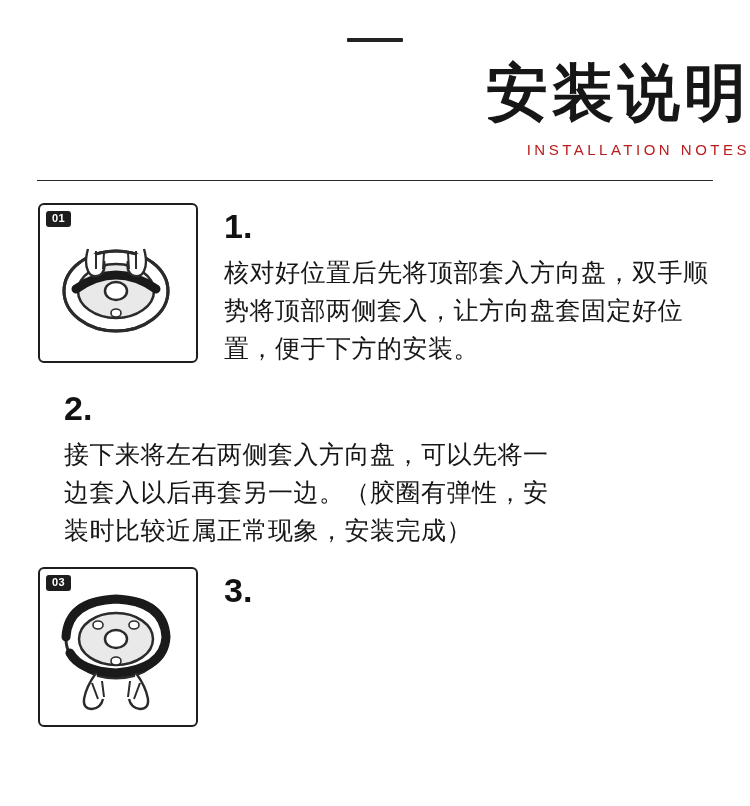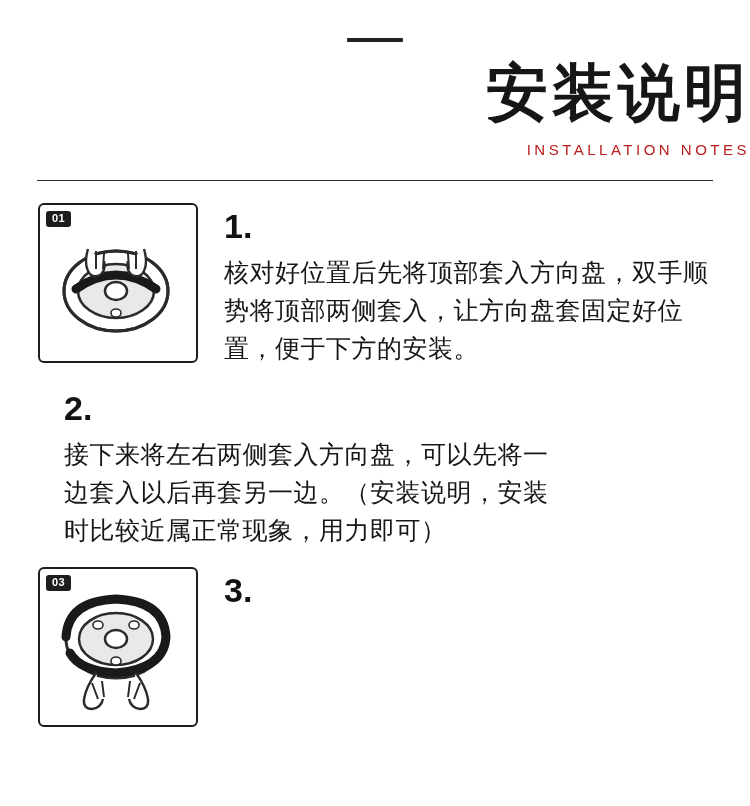--- a/index.html
+++ b/index.html
@@ -142,21 +142,21 @@
     </div>
     <div class="step-body">
       <div class="step-num">1.</div>
       <div class="step-text">核对好位置后先将顶部套入方向盘，双手顺势将顶部两侧套入，让方向盘套固定好位置，便于下方的安装。</div>
     </div>
   </div>
 
   <div class="step">
     <div class="step-body">
       <div class="step-num">2.</div>
-      <div class="step-text">接下来将左右两侧套入方向盘，可以先将一边套入以后再套另一边。（安装说明，安装时比较近属正常现象，用力即可）</div>
+      <div class="step-text">接下来将左右两侧套入方向盘，可以先将一边套入以后再套另一边。（胶圈有弹性，安装时比较近属正常现象，安装完成）</div>
     </div>
   </div>
 
   <div class="step">
     <div class="thumb">
       <span class="badge">03</span>
       <svg width="152" height="152" viewBox="0 0 152 152">
         <ellipse cx="76" cy="70" rx="50" ry="39" fill="#ffffff" stroke="#2b2b2b" stroke-width="3"></ellipse>
         <ellipse cx="76" cy="70" rx="37" ry="26" fill="#e9e9e9" stroke="#2b2b2b" stroke-width="2.5"></ellipse>
         <ellipse cx="76" cy="70" rx="11" ry="9" fill="#ffffff" stroke="#2b2b2b" stroke-width="2.5"></ellipse>

